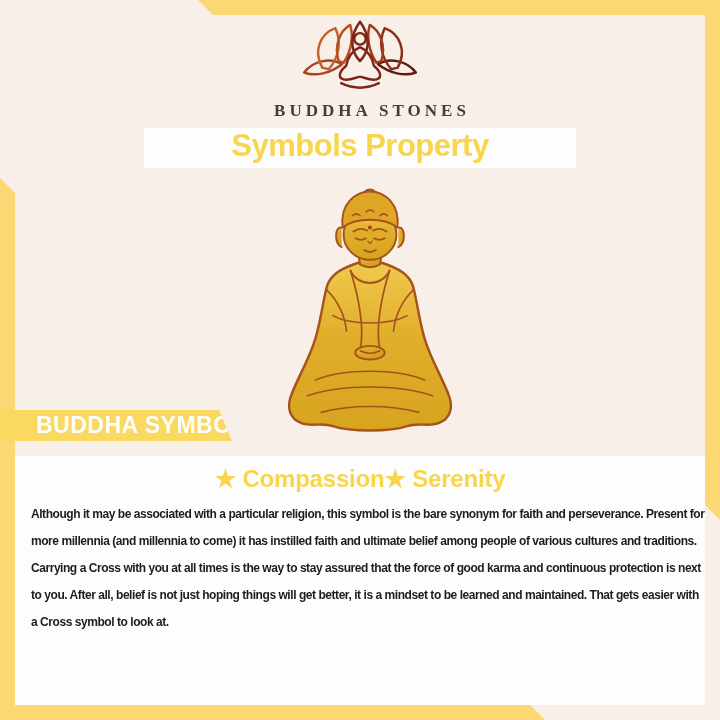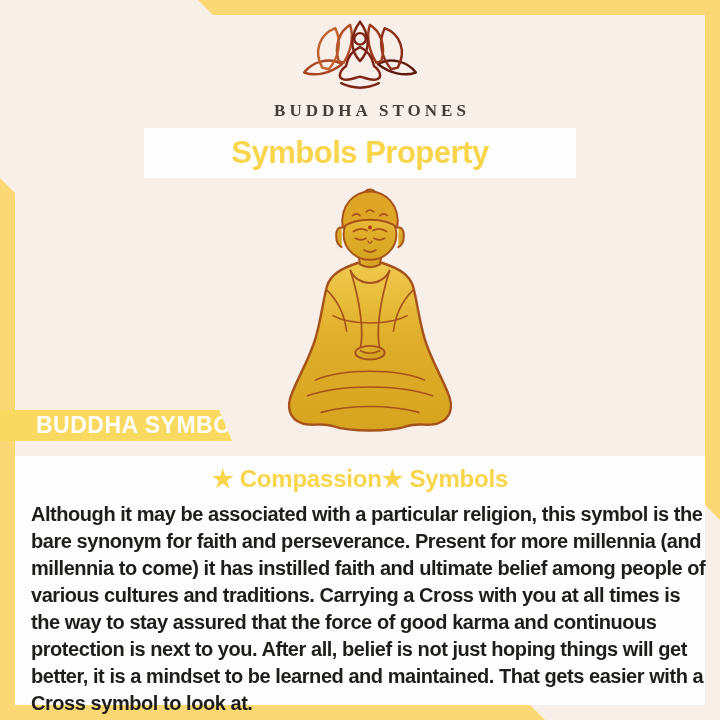--- a/index.html
+++ b/index.html
@@ -15,38 +15,38 @@
   .strip-bottom{left:0;bottom:0;width:545px;height:15px;
              clip-path:polygon(0 0,530px 0,545px 15px,0 15px);}
   .strip-left{left:0;top:178px;width:15px;height:542px;
              clip-path:polygon(0 0,15px 15px,15px 542px,0 542px);}
 
   .logo{position:absolute;left:288px;top:20px;width:144px;height:78px;}
   .brand{position:absolute;left:0;top:101px;width:720px;text-align:center;
          font-family:"Liberation Serif",serif;font-size:17px;font-weight:600;
          letter-spacing:4px;color:#453C37;padding-left:12px;}
 
-  .banner{position:absolute;left:144px;top:128px;width:432px;height:50px;
-          background:#FDFDFD;display:flex;align-items:center;justify-content:center;}
+  .banner{position:absolute;left:144px;top:128px;width:432px;height:40px;
+          background:#FDFDFD;display:flex;justify-content:center;}
   .banner-title{font-size:31px;font-weight:800;color:#F8D54B;letter-spacing:-0.5px;}
 
   .buddha{position:absolute;left:282px;top:184px;width:176px;height:270px;}
 
   .ribbon{position:absolute;left:0;top:410px;width:234px;height:31px;background:#F9D960;
           clip-path:polygon(0 0,219px 0,232px 31px,0 31px);
           display:flex;align-items:center;}
   .ribbon-label{color:#FDFDFD;font-size:23px;font-weight:600;letter-spacing:0.5px;
           padding-left:36px;white-space:nowrap;}
 
   .content-panel{position:absolute;left:15px;top:456px;width:690px;height:249px;
           background:#FDFDFD;}
   .heading{position:absolute;left:0;top:9px;width:690px;text-align:center;
           font-size:24px;font-weight:800;color:#F8D54B;letter-spacing:-0.2px;}
   .paragraph{position:absolute;left:16px;top:45px;width:676px;
-          font-size:20px;font-weight:700;line-height:27px;letter-spacing:-0.45px;
+          font-size:12px;font-weight:700;line-height:27px;letter-spacing:-0.45px;
           color:#1D1D1B;text-align:left;}
 </style>
 </head>
 <body>
 
 <div class="canvas">
 
   <div class="strip strip-top"></div>
   <div class="strip strip-right"></div>
   <div class="strip strip-bottom"></div>
@@ -124,17 +124,17 @@
       <path d="M26,216 C60,204 120,204 154,216" fill="none" stroke-width="1.6"></path>
       <path d="M40,233 C70,225 110,225 140,233" fill="none" stroke-width="1.6"></path>
     </g>
   </svg>
 
   <div class="ribbon">
     <span class="ribbon-label">BUDDHA SYMBOL</span>
   </div>
 
   <div class="content-panel">
-    <div class="heading">★ Compassion★ Symbols</div>
+    <div class="heading">★ Compassion★ Serenity</div>
     <div class="paragraph">Although it may be associated with a particular religion, this symbol is the bare synonym for faith and perseverance. Present for more millennia (and millennia to come) it has instilled faith and ultimate belief among people of various cultures and traditions. Carrying a Cross with you at all times is the way to stay assured that the force of good karma and continuous protection is next to you. After all, belief is not just hoping things will get better, it is a mindset to be learned and maintained. That gets easier with a Cross symbol to look at.</div>
   </div>
 
 </div>
 
 </body></html>

